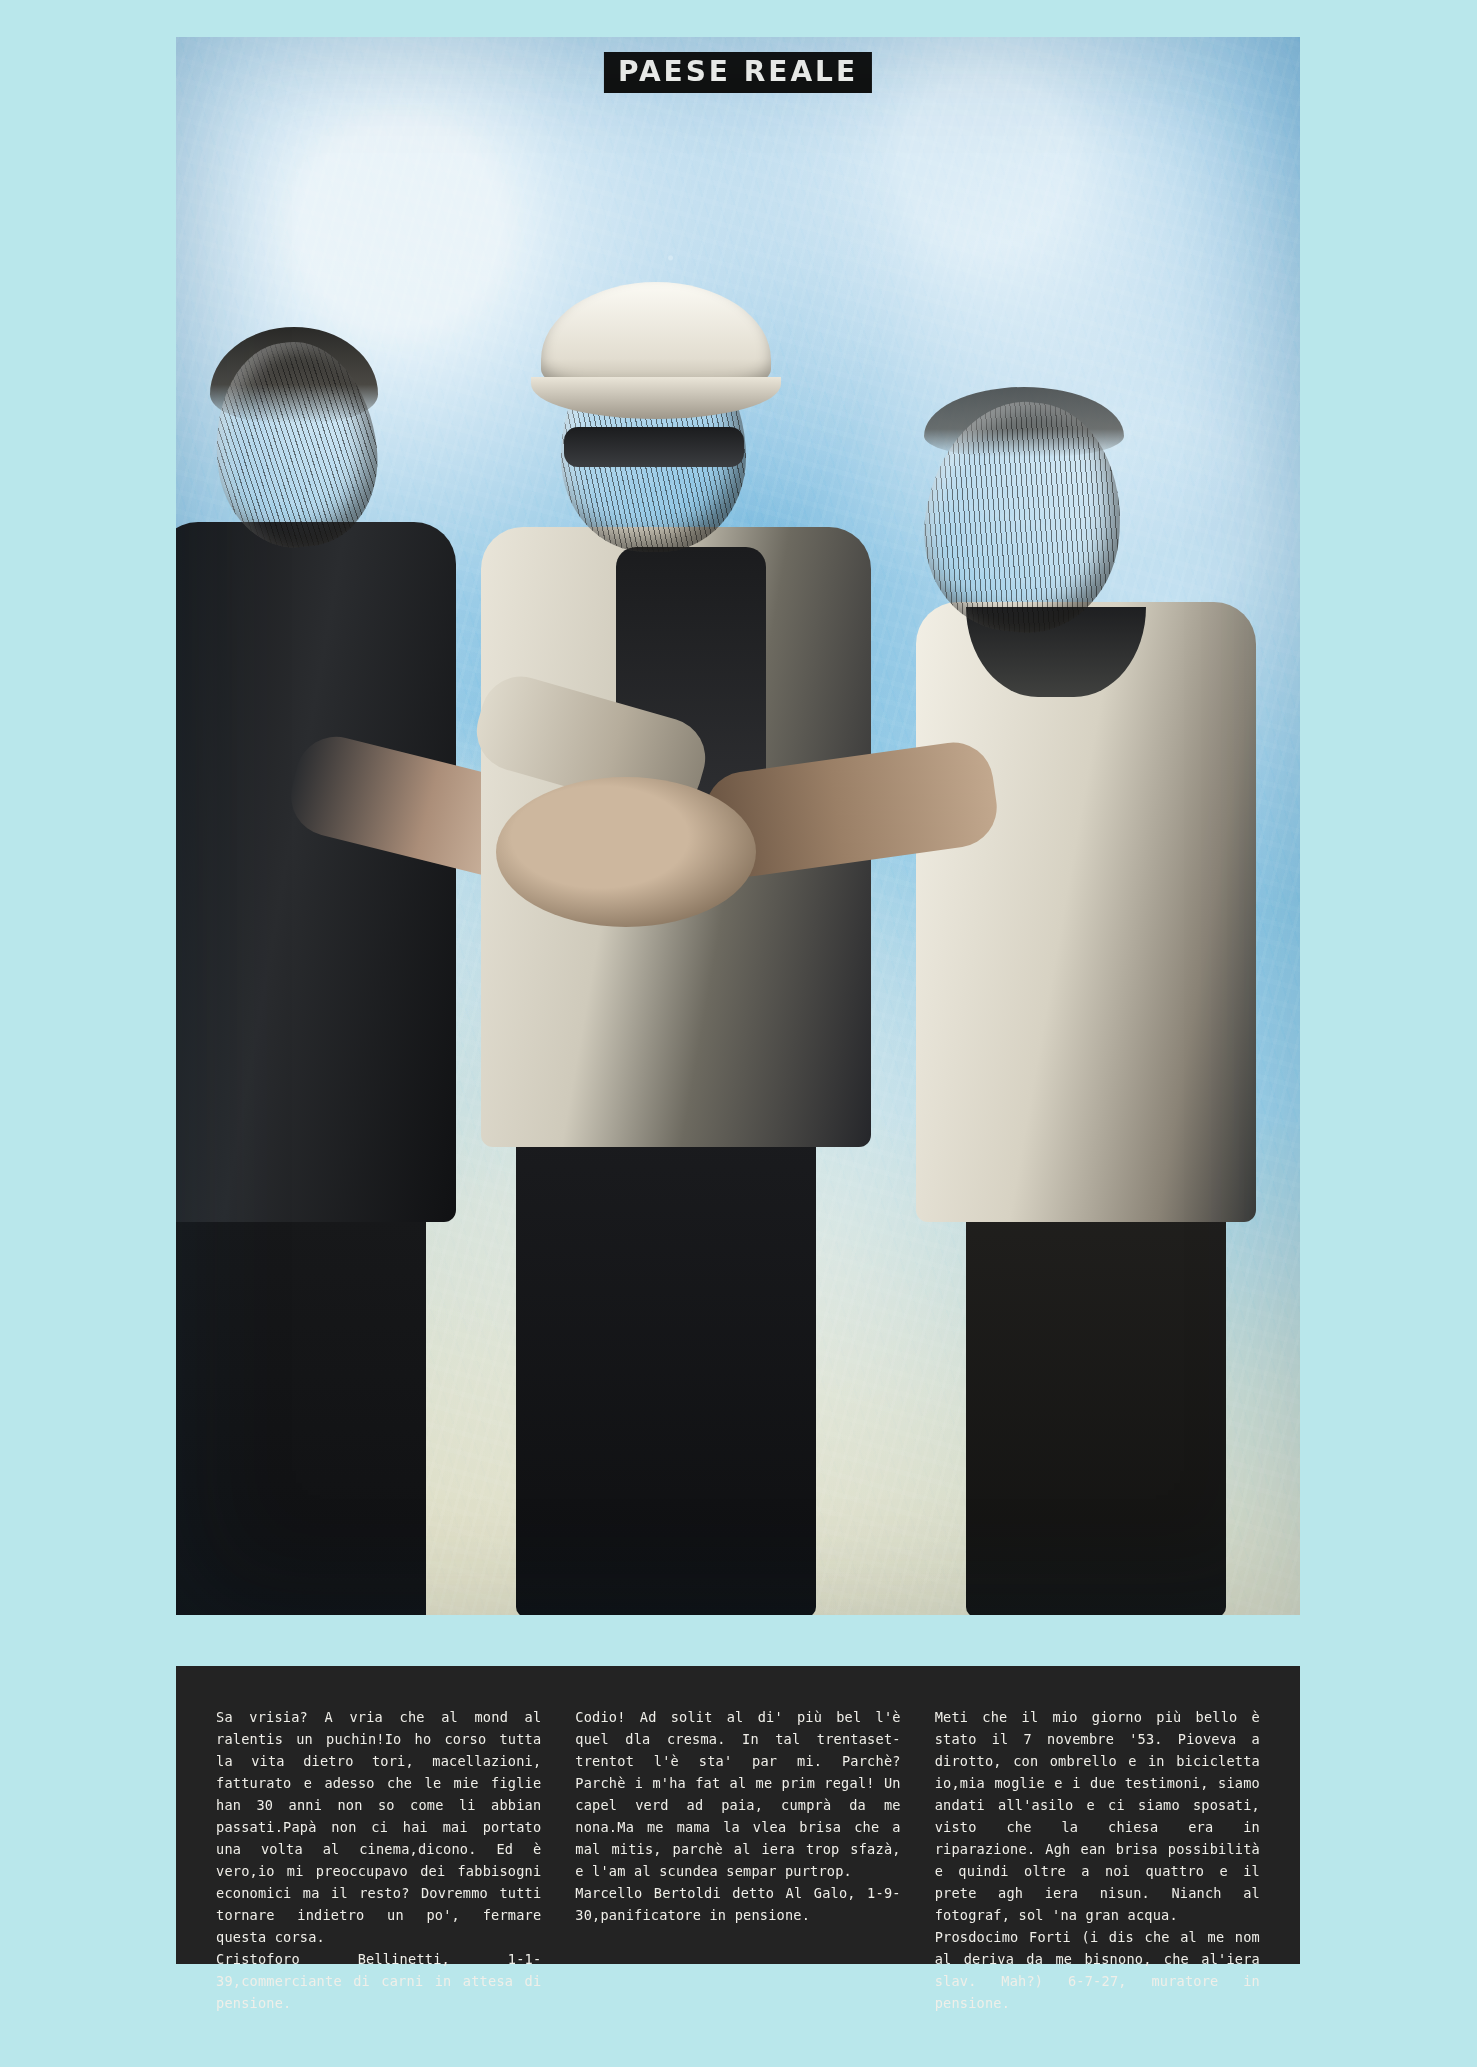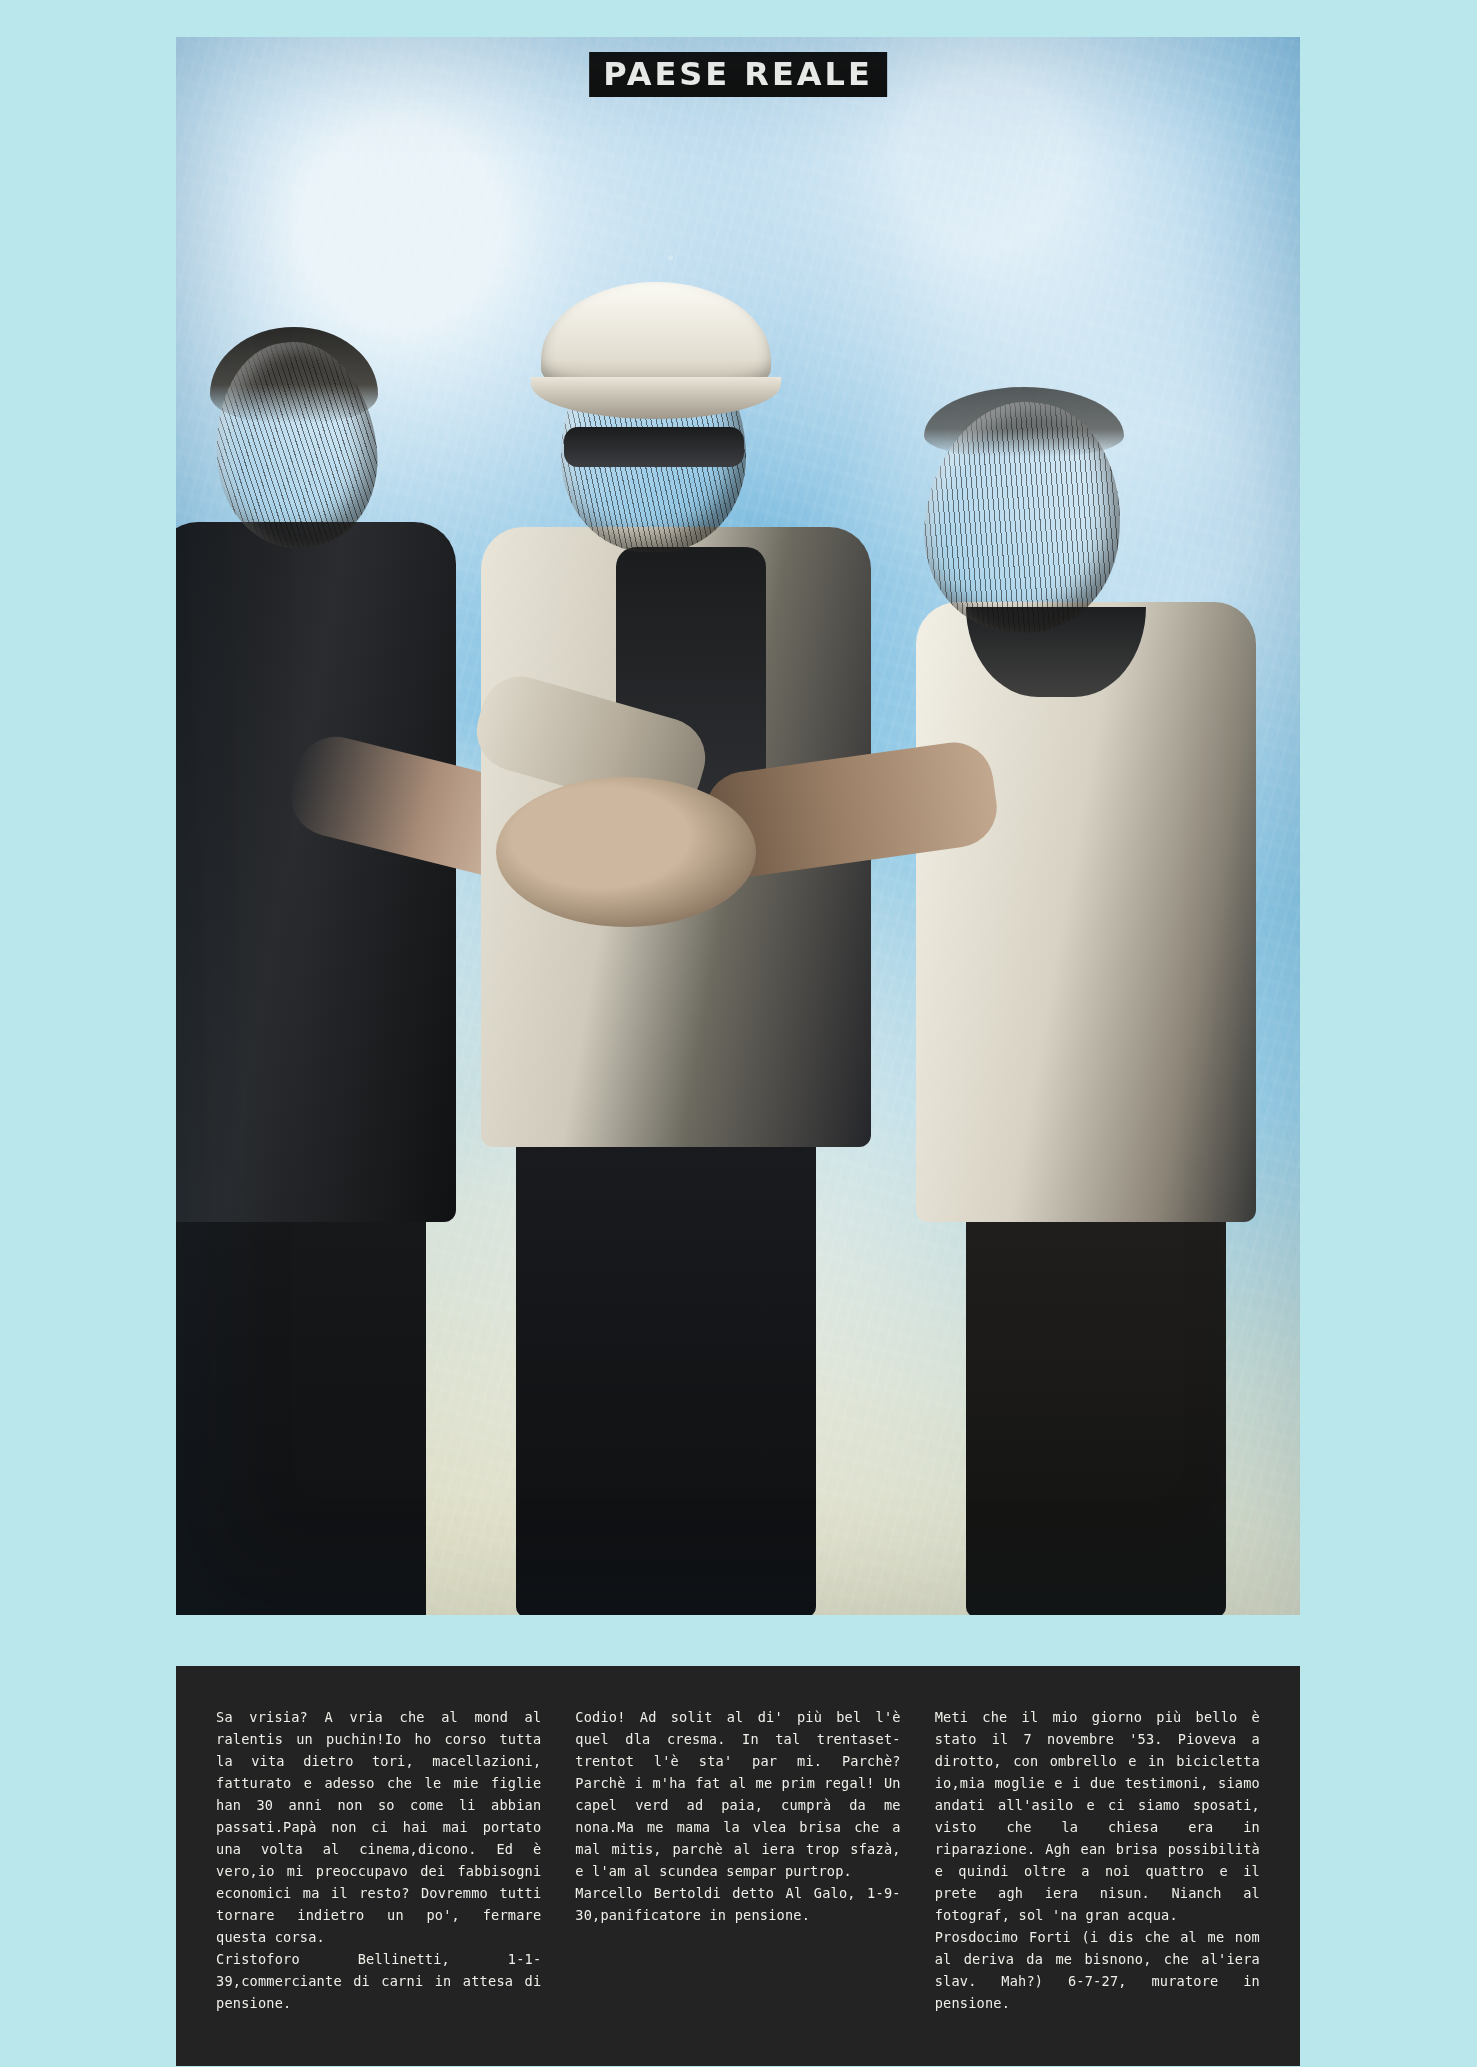--- a/index.html
+++ b/index.html
@@ -67,21 +67,21 @@
   
   .masthead {
     position: absolute;
     left: 50%;
     transform: translateX(-50%);
     top: 15px;
     background: #10100f;
     color: #f2f2ee;
     padding: 6px 14px 7px 14px;
     letter-spacing: 3px;
-    font-size: 32px;
+    font-size: 28px;
     font-weight: bold;
     line-height: 1;
     font-family: "DejaVu Sans", sans-serif;
     white-space: nowrap;
   }
 
   
   .figure { position: absolute; }
 
   .fig-left { left: 20px; top: 250px; width: 330px; height: 1330px; }
@@ -194,21 +194,21 @@
     box-shadow: inset 0 0 120px rgba(20,60,90,.18);
     pointer-events: none;
   }
 
   
   .textblock {
     position: absolute;
     left: 176px;
     top: 1666px;
     width: 1124px;
-    height: 400px;
+    height: 298px;
     background: #232323;
     color: #f0efe9;
     box-sizing: border-box;
     padding: 40px 40px 30px 40px;
     display: flex;
     gap: 34px;
   }
   .col {
     flex: 1;
     font-family: "DejaVu Sans Mono", monospace;

